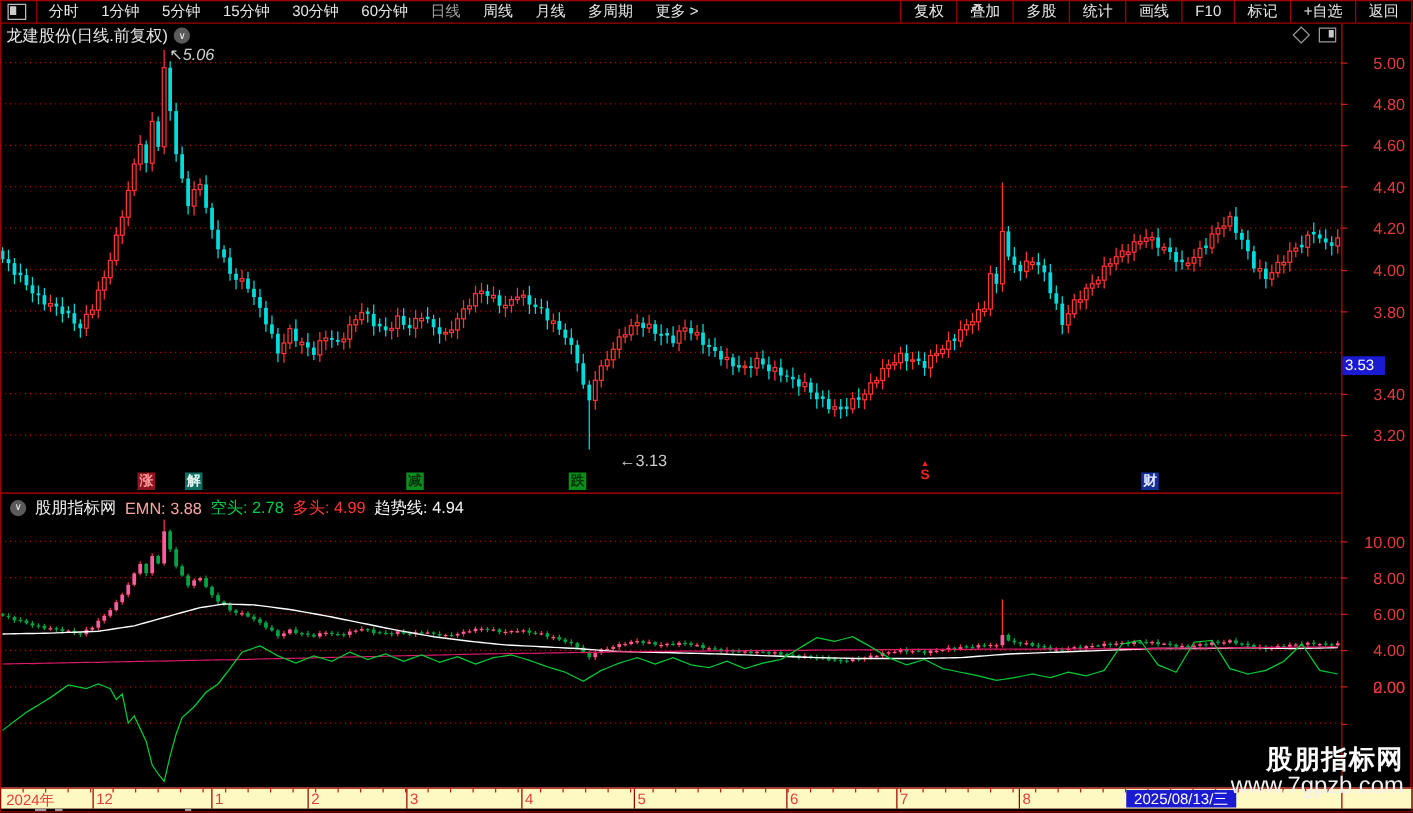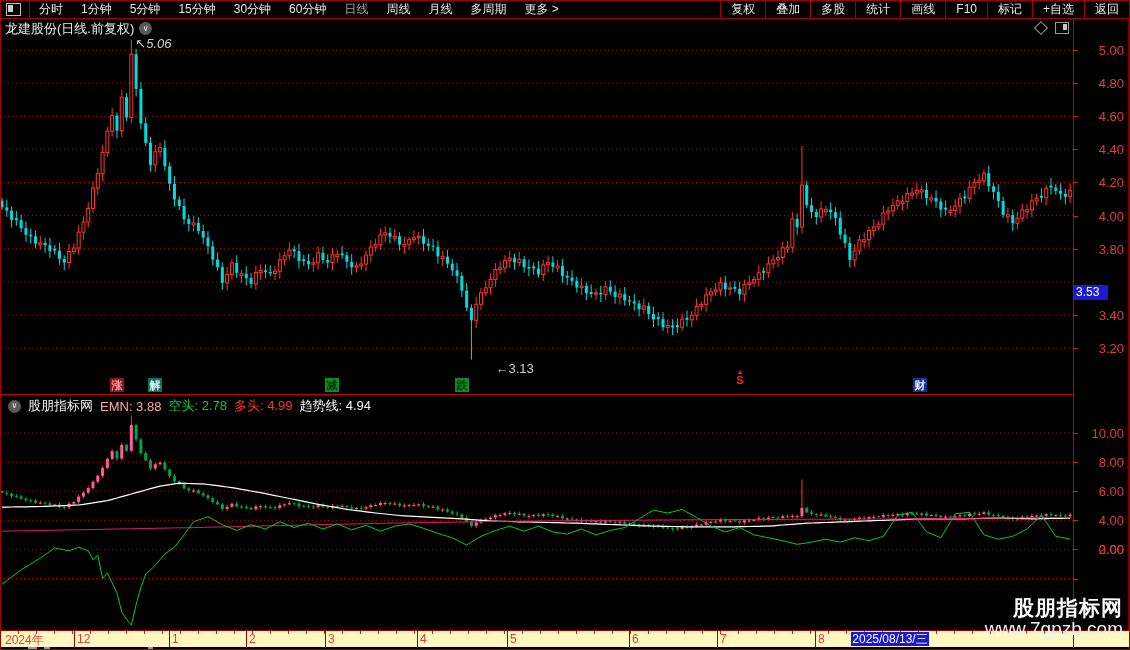--- a/index.html
+++ b/index.html
@@ -1129,21 +1129,21 @@
     <div class="xcell-line" style="left: 417px;"></div>
     <div class="xcell-label" style="left: 420px;">4</div>
     <div class="xcell-line" style="left: 507px;"></div>
     <div class="xcell-label" style="left: 510px;">5</div>
     <div class="xcell-line" style="left: 629px;"></div>
     <div class="xcell-label" style="left: 632px;">6</div>
     <div class="xcell-line" style="left: 717px;"></div>
     <div class="xcell-label" style="left: 720px;">7</div>
     <div class="xcell-line" style="left: 815px;"></div>
     <div class="xcell-label" style="left: 818px;">8</div>
-    <div class="xdate" style="left: 851px; width: 78px;">2025/08/13/三</div>
+    <div class="xdate" style="left: 901px; width: 88px;">2025/08/13/三</div>
     <div class="xcell-line" style="left: 1073px;"></div>
   </div>
 <div class="sliver">
   <i style="left:28px;width:9px"></i>
     <i style="left:44px;width:6px"></i>
     <i style="left:148px;width:5px"></i>
 </div>
 
 <div class="watermark">
   <div class="wm1">股朋指标网</div>

